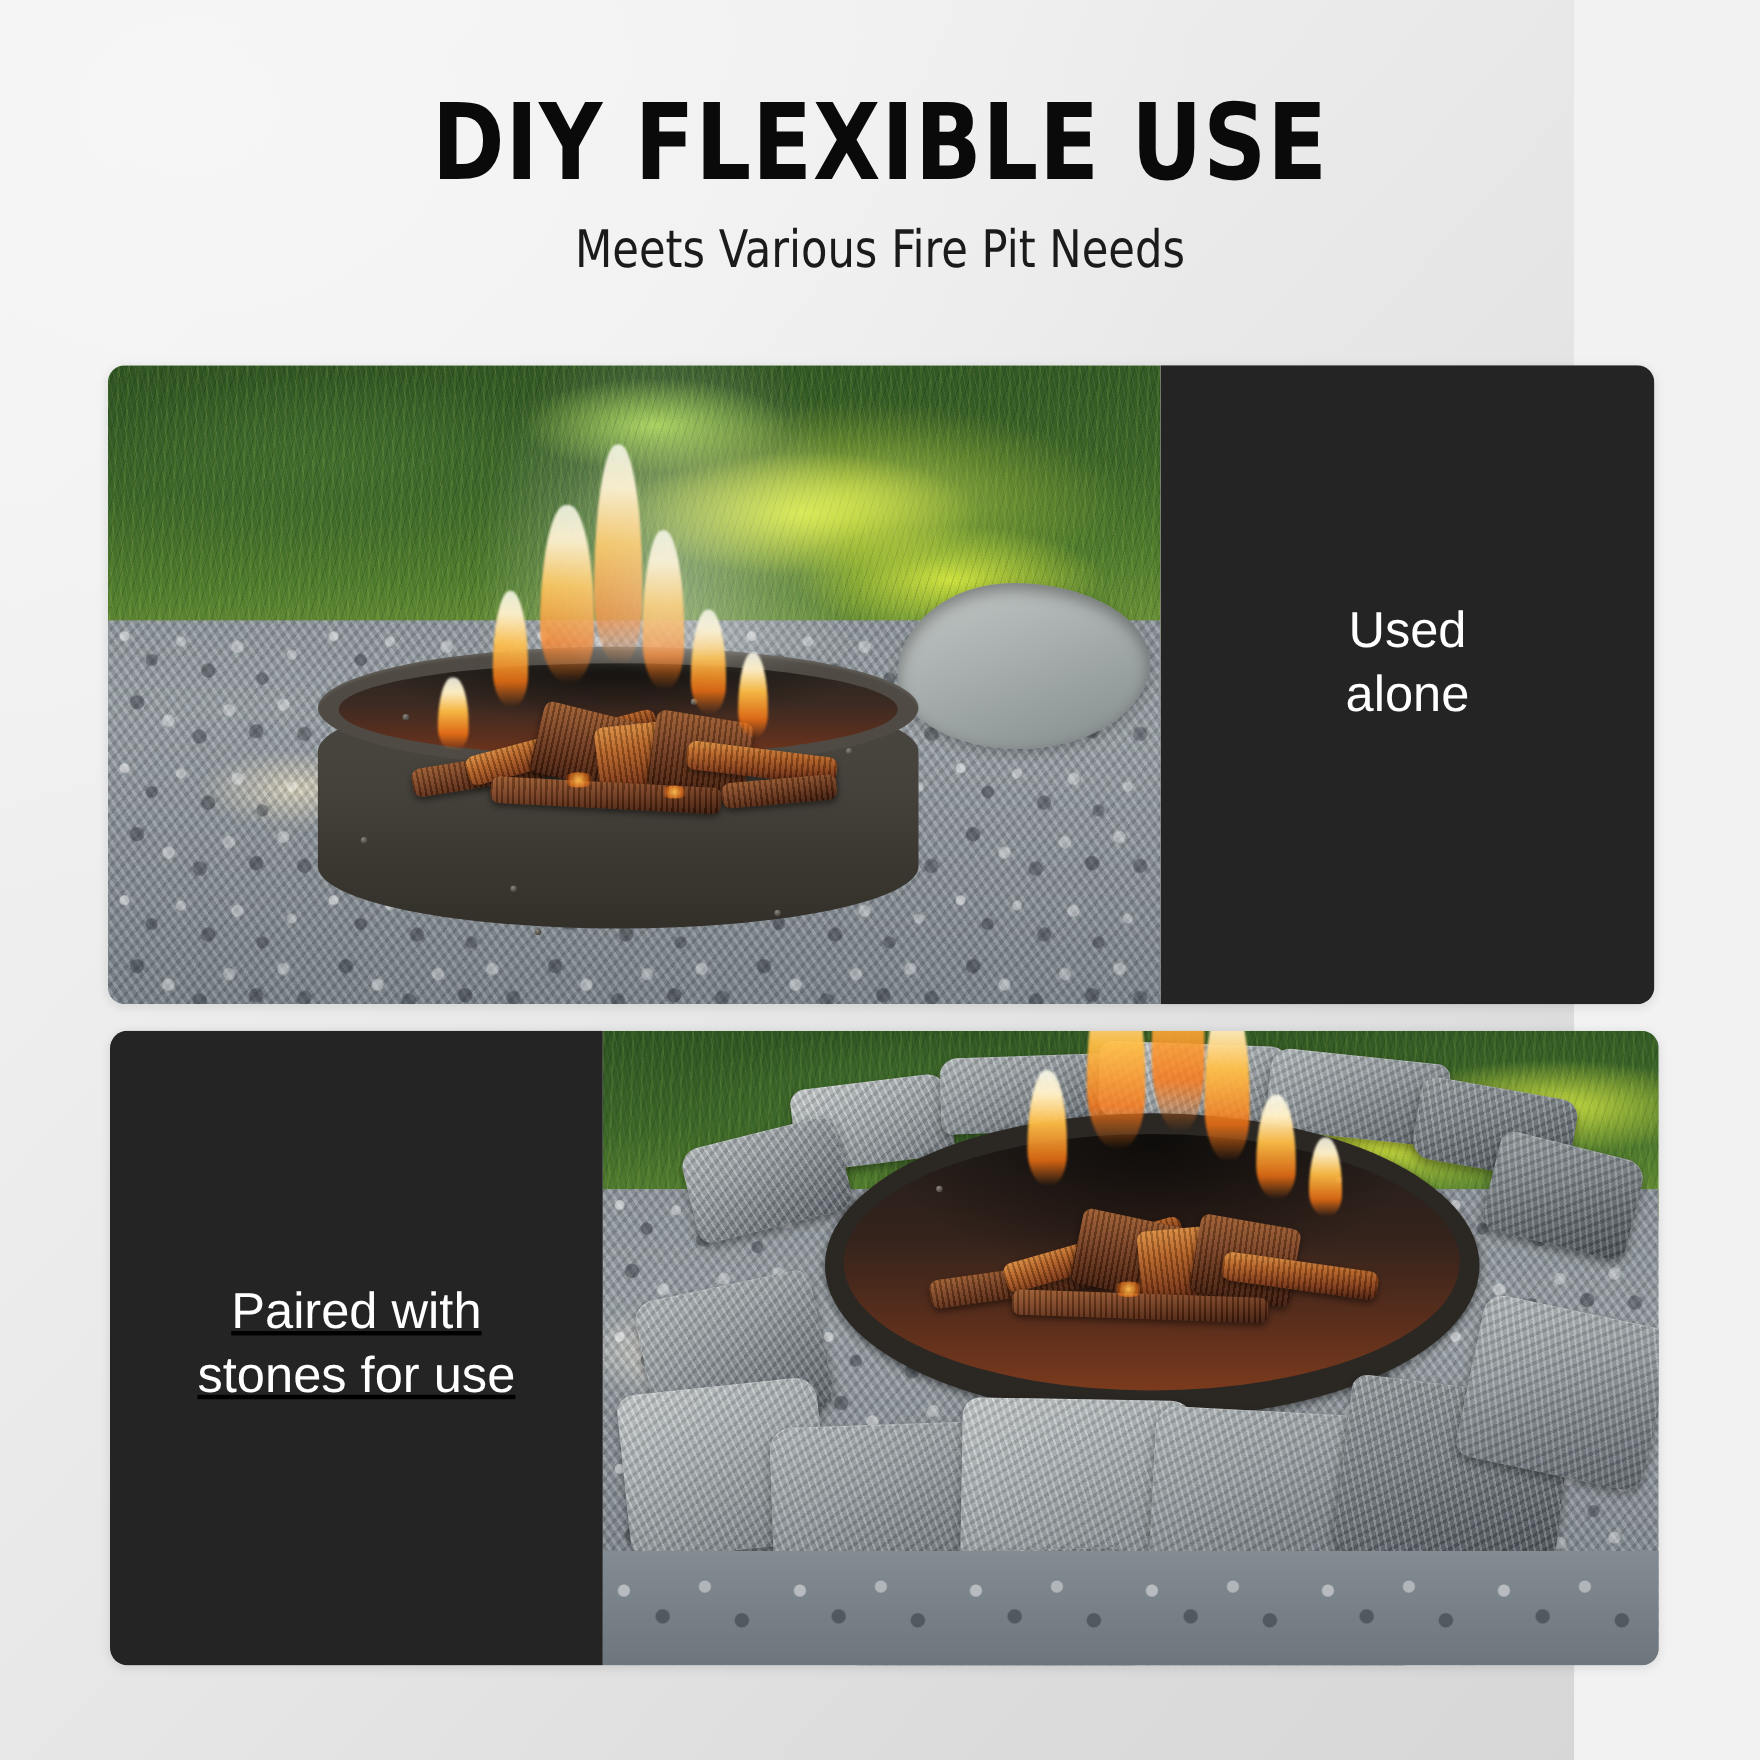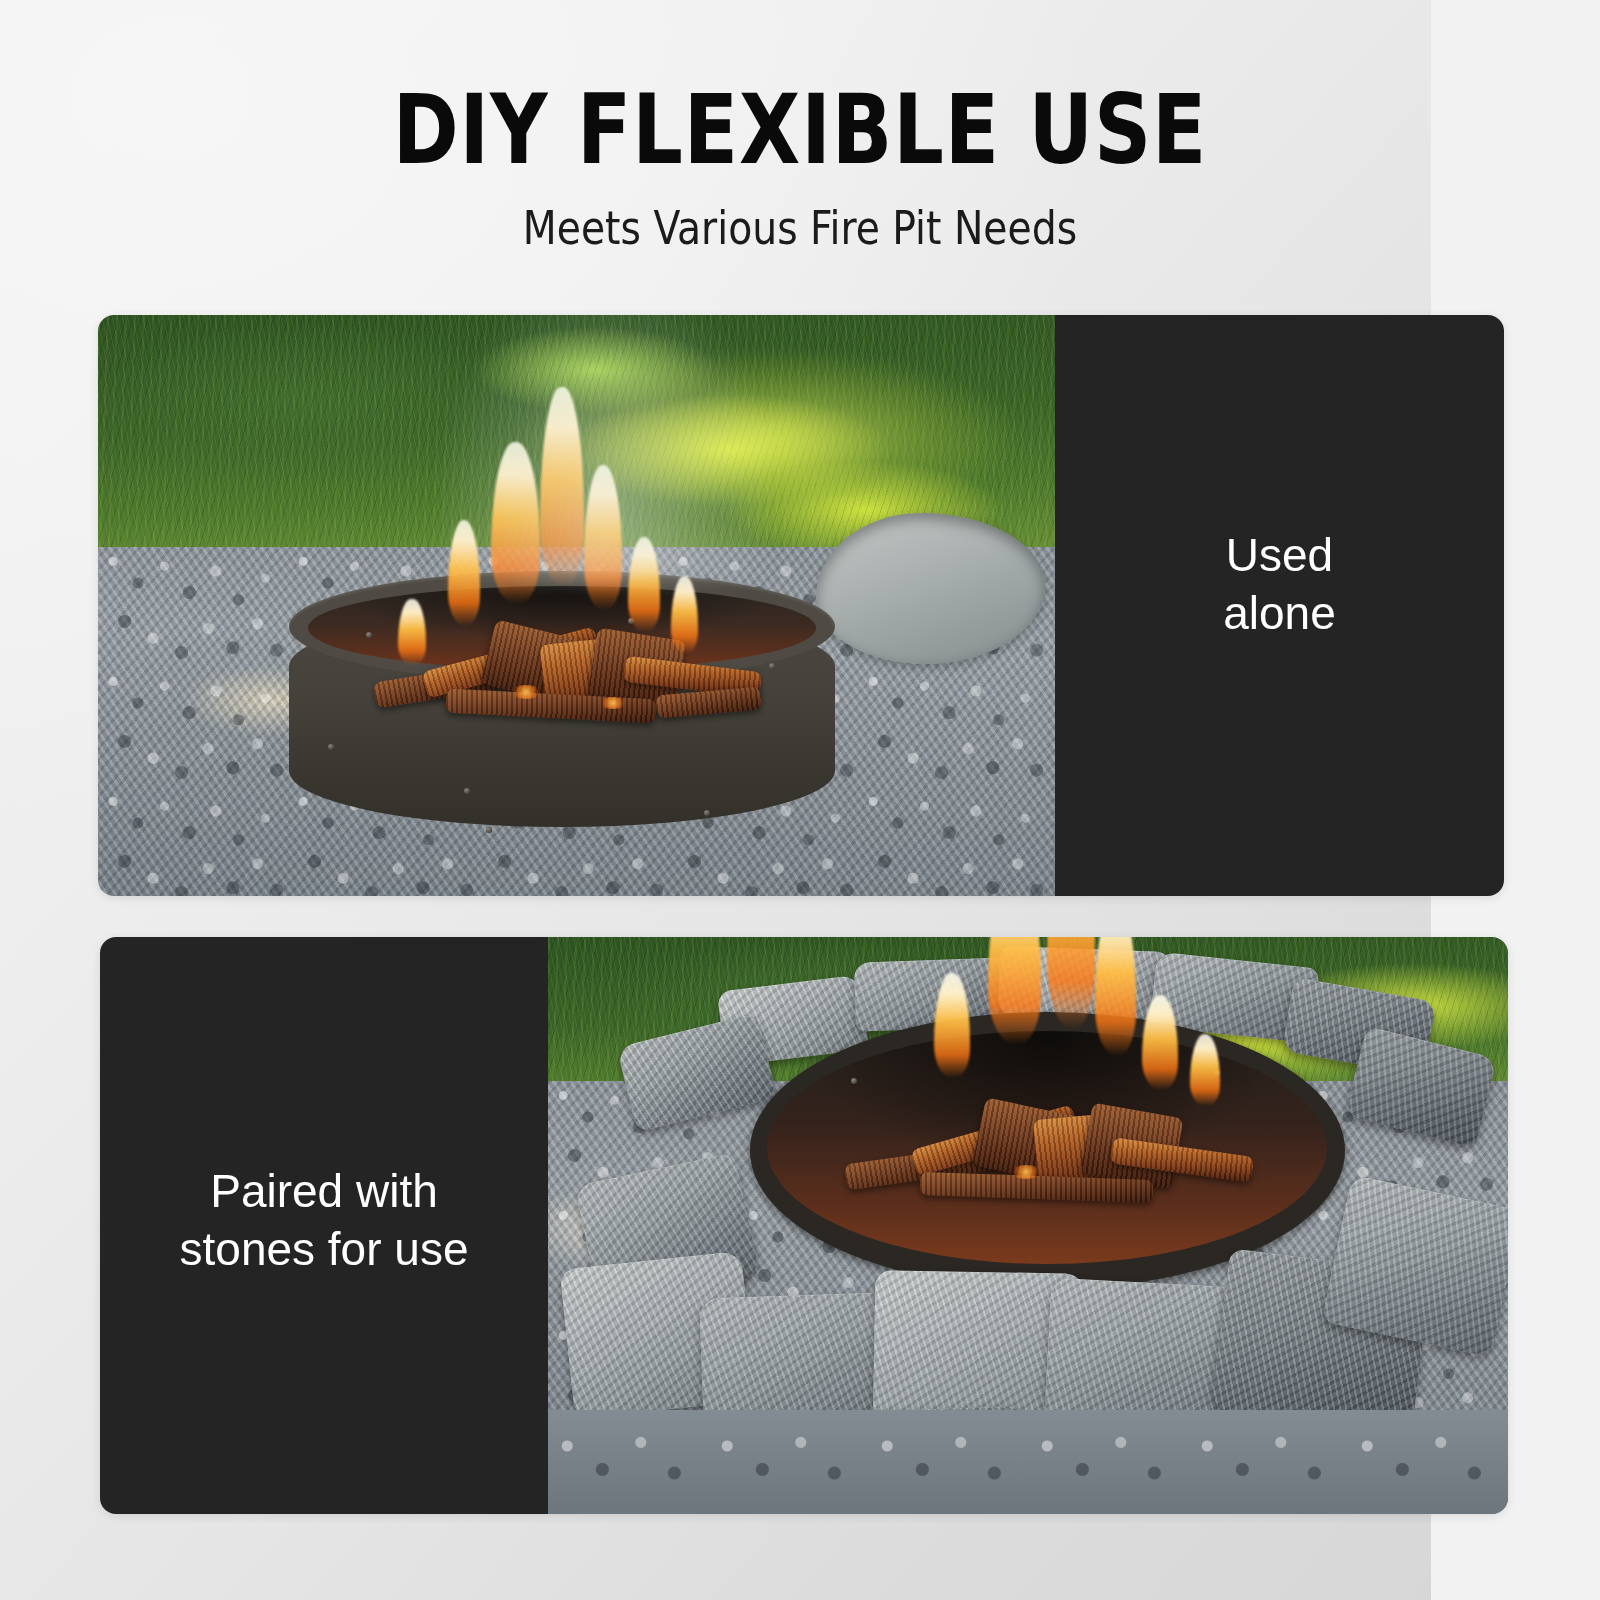--- a/index.html
+++ b/index.html
@@ -60,21 +60,21 @@
   
   .card {
     position: absolute;
     border-radius: 16px;
     overflow: hidden;
     display: flex;
     box-shadow: 0 2px 10px rgba(0,0,0,0.10);
   }
   #card-top {
     left: 98px;
-    top: 315px;
+    top: 332px;
     width: 1406px;
     height: 581px;
   }
   #card-bottom {
     left: 100px;
     top: 937px;
     width: 1408px;
     height: 577px;
   }
 
@@ -92,21 +92,21 @@
   .caption-text {
     color: #ffffff;
     font-family: "Liberation Sans", sans-serif;
     font-weight: 400;
     font-size: 46px;
     line-height: 1.24;
     text-align: center;
     white-space: pre-line;
   }
   #caption-top-pane    { padding-bottom: 42px; }
-  #caption-bottom-pane { padding-bottom: 10px; }
+  #caption-bottom-pane { padding-bottom: 10px; text-decoration: underline; }
 
   
   .scene { position: absolute; inset: 0; }
 
   .grass-top {
     position: absolute; left: 0; top: 0; width: 100%; height: 43%;
     background:
       radial-gradient(ellipse 230px 80px at 66% 54%, #d9e83a 0%, rgba(217,232,58,0) 70%),
       radial-gradient(ellipse 200px 70px at 80% 78%, #cde13c 0%, rgba(205,225,60,0) 70%),
       radial-gradient(ellipse 170px 60px at 52% 22%, #9fd04a 0%, rgba(159,208,74,0) 72%),

